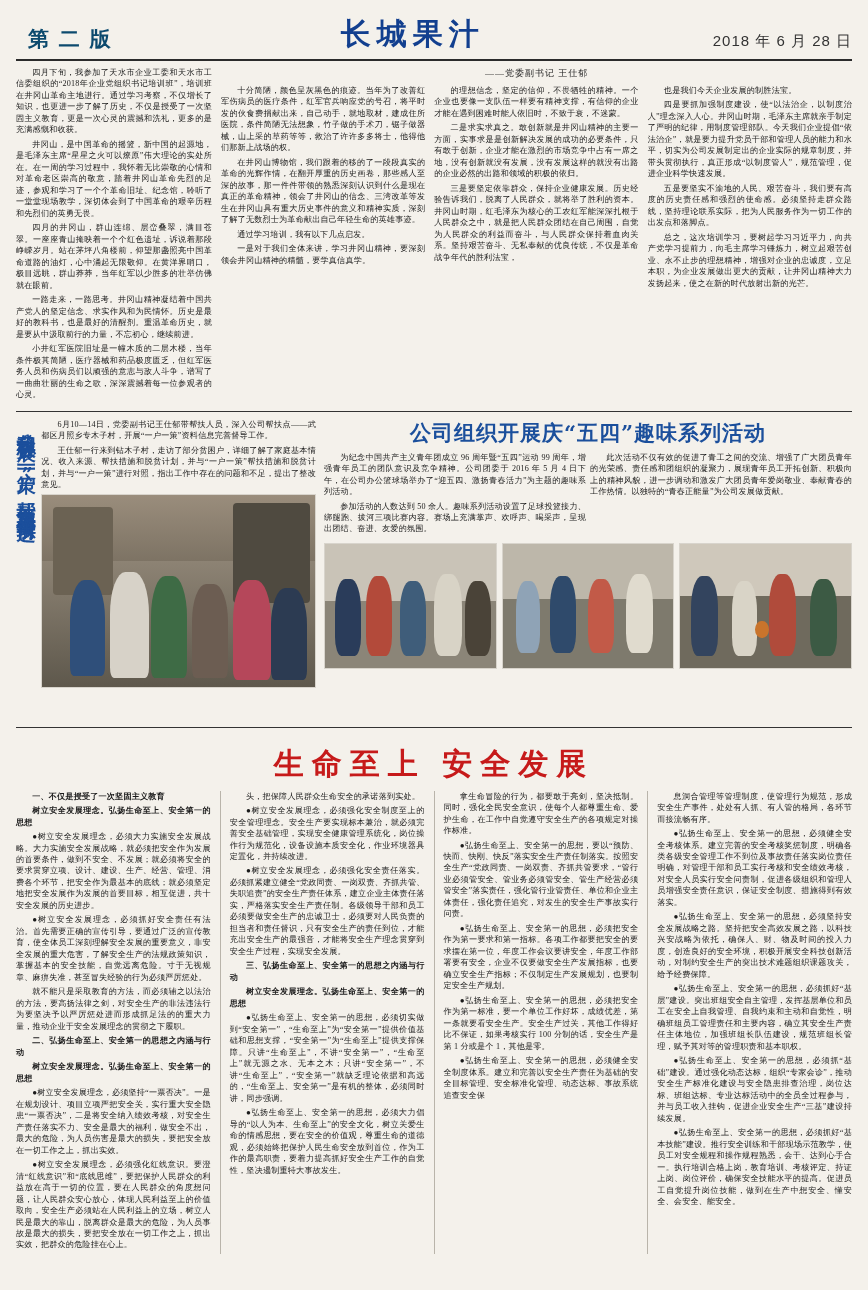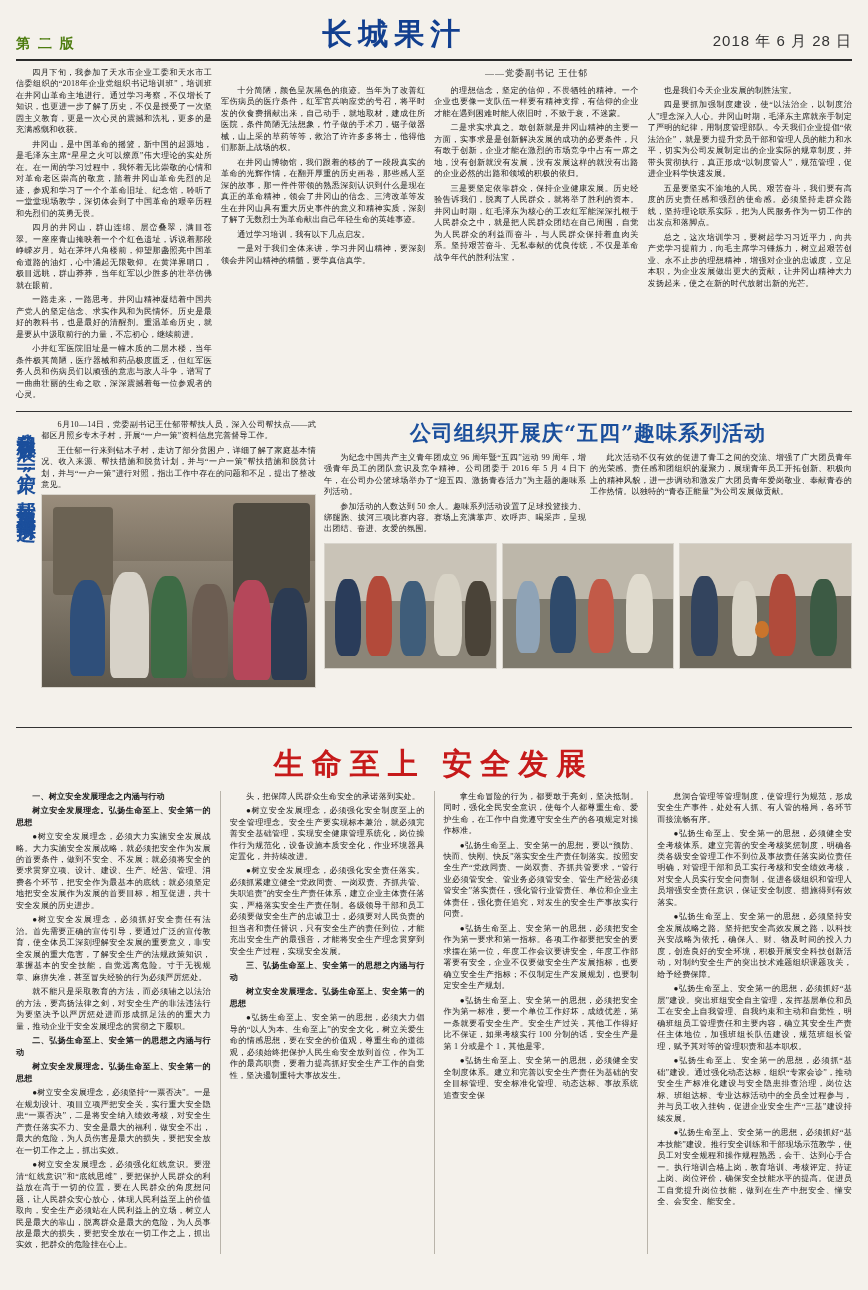--- a/index.html
+++ b/index.html
@@ -18,24 +18,25 @@
     position:relative;
   }
   
   .masthead{
     display:flex;align-items:flex-end;justify-content:space-between;
     border-bottom:2px solid #2b2b2b;
     padding-bottom:4px;
     margin-bottom:6px;
   }
   .masthead .page-no{
-    font-size:14px;font-weight:bold;letter-spacing:2px;
+    font-size:21px;font-weight:bold;letter-spacing:2px;
     font-family:"Liberation Sans","DejaVu Sans",sans-serif;
-    color:#4d7c0f;
+    color:#0c4a6e;
     padding-bottom:2px;
+    margin-left:12px;
   }
   .masthead .paper-name{
     font-size:30px;font-weight:bold;letter-spacing:6px;
     color:#123f8f;
     font-family:"DejaVu Serif",serif;
     text-align:center;
     flex:1;
   }
   .masthead .issue-date{
     font-size:15px;color:#333;letter-spacing:1px;
@@ -233,37 +234,38 @@
         </div>
       </div>
     </div>
   </div>
 
   <div class="bottom-section">
     <div class="headline-bottom">生命至上  安全发展</div>
     <div class="bottom-cols">
 
       <div class="col">
-        <p class="subhead">一、树立安全发展理念之内涵与行动</p>
+        <p class="subhead">一、不仅是授受了一次坚固主义教育</p>
         <p class="subhead">树立安全发展理念。弘扬生命至上、安全第一的思想</p>
         <p>●树立安全发展理念，必须大力实施安全发展战略。大力实施安全发展战略，就必须把安全作为发展的首要条件，做到不安全、不发展；就必须将安全的要求贯穿立项、设计、建设、生产、经营、管理、消费各个环节，把安全作为最基本的底线；就必须坚定地把安全发展作为发展的首要目标，相互促进，共十安全发展的历史进步。</p>
         <p>●树立安全发展理念，必须抓好安全责任有法治。首先需要正确的宣传引导，要通过广泛的宣传教育，使全体员工深刻理解安全发展的重要意义，非安全发展的重大危害，了解安全生产的法规政策知识，掌握基本的安全技能，自觉远离危险。寸于无视规章、麻痹失准，甚至冒失经验的行为必须严厉惩处。</p>
         <p>就不能只是采取教育的方法，而必须辅之以法治的方法，要高扬法律之剑，对安全生产的非法违法行为要坚决予以严厉惩处进而形成抓足法的的重大力量，推动企业于安全发展理念的贯彻之下履职。</p>
         <p class="subhead">二、弘扬生命至上、安全第一的思想之内涵与行动</p>
         <p class="subhead">树立安全发展理念。弘扬生命至上、安全第一的思想</p>
         <p>●树立安全发展理念，必须坚持“一票否决”。一是在规划设计、项目立项严把安全关，实行重大安全隐患“一票否决”，二是将安全纳入绩效考核，对安全生产责任落实不力、安全是最大的福利，做安全不出，最大的危险，为人员伤害是最大的损失，要把安全放在一切工作之上，抓出实效。</p>
         <p>●树立安全发展理念，必须强化红线意识。要澄清“红线意识”和“底线思维”，要把保护人民群众的利益放在高于一切的位置，要在人民群众的角度想问题，让人民群众安心放心，体现人民利益至上的价值取向，安全生产必须站在人民利益上的立场，树立人民是最大的靠山，脱离群众是最大的危险，为人员事故是最大的损失，要把安全放在一切工作之上，抓出实效，把群众的危险挂在心上。</p>
       </div>
 
       <div class="col vline" style="padding-left:9px;">
         <p>头，把保障人民群众生命安全的承诺落到实处。</p>
         <p>●树立安全发展理念，必须强化安全制度至上的安全管理理念。安全生产要实现标本兼治，就必须完善安全基础管理，实现安全健康管理系统化，岗位操作行为规范化，设备设施本质安全化，作业环境器具定置化，并持续改进。</p>
         <p>●树立安全发展理念，必须强化安全责任落实。必须抓紧建立健全“党政同责、一岗双责、齐抓共管、失职追责”的安全生产责任体系，建立企业主体责任落实，严格落实安全生产责任制。各级领导干部和员工必须要做安全生产的忠诚卫士，必须要对人民负责的担当者和责任督识，只有安全生产的责任到位，才能充出安全生产的最强音，才能将安全生产理念贯穿到安全生产过程，实现安全发展。</p>
         <p class="subhead">三、弘扬生命至上、安全第一的思想之内涵与行动</p>
         <p class="subhead">树立安全发展理念。弘扬生命至上、安全第一的思想</p>
+        <p>●弘扬生命至上、安全第一的思想，必须切实做到“安全第一”，“生命至上”为“安全第一”提供价值基础和思想支撑，“安全第一”为“生命至上”提供支撑保障。只讲“生命至上”，不讲“安全第一”，“生命至上”就无源之水、无本之木；只讲“安全第一”，不讲“生命至上”，“安全第一”就缺乏理论依据和高远的，“生命至上、安全第一”是有机的整体，必须同时讲，同步强调。</p>
         <p>●弘扬生命至上、安全第一的思想，必须大力倡导的“以人为本、生命至上”的安全文化，树立关爱生命的情感思想，要在安全的价值观，尊重生命的道德观，必须始终把保护人民生命安全放到首位，作为工作的最高职责，要着力提高抓好安全生产工作的自觉性，坚决遏制重特大事故发生。</p>
       </div>
 
       <div class="col vline" style="padding-left:9px;">
         <p>拿生命冒险的行为，都要敢于亮剑，坚决抵制。同时，强化全民安全意识，使每个人都尊重生命、爱护生命，在工作中自觉遵守安全生产的各项规定对操作标准。</p>
         <p>●弘扬生命至上、安全第一的思想，要以“预防、快而、快刚、快反”落实安全生产责任制落实。按照安全生产“党政同责、一岗双责、齐抓共管要求，“管行业必须管安全、管业务必须管安全、管生产经营必须管安全”落实责任，强化管行业管责任、单位和企业主体责任，强化责任追究，对发生的安全生产事故实行问责。</p>
         <p>●弘扬生命至上、安全第一的思想，必须把安全作为第一要求和第一指标。各项工作都要把安全的要求摆在第一位，年度工作会议要讲安全，年度工作部署要有安全，企业不仅要做安全生产发展指标，也要确立安全生产指标；不仅制定生产发展规划，也要制定安全生产规划。</p>
         <p>●弘扬生命至上、安全第一的思想，必须把安全作为第一标准，要一个单位工作好坏，成绩优差，第一条就要看安全生产。安全生产过关，其他工作得好比不保证，如果考核实行 100 分制的话，安全生产是第 1 分或是个 1，其他是零。</p>
         <p>●弘扬生命至上、安全第一的思想，必须健全安全制度体系。建立和完善以安全生产责任为基础的安全目标管理、安全标准化管理、动态达标、事故系统追查安全保</p>
       </div>

